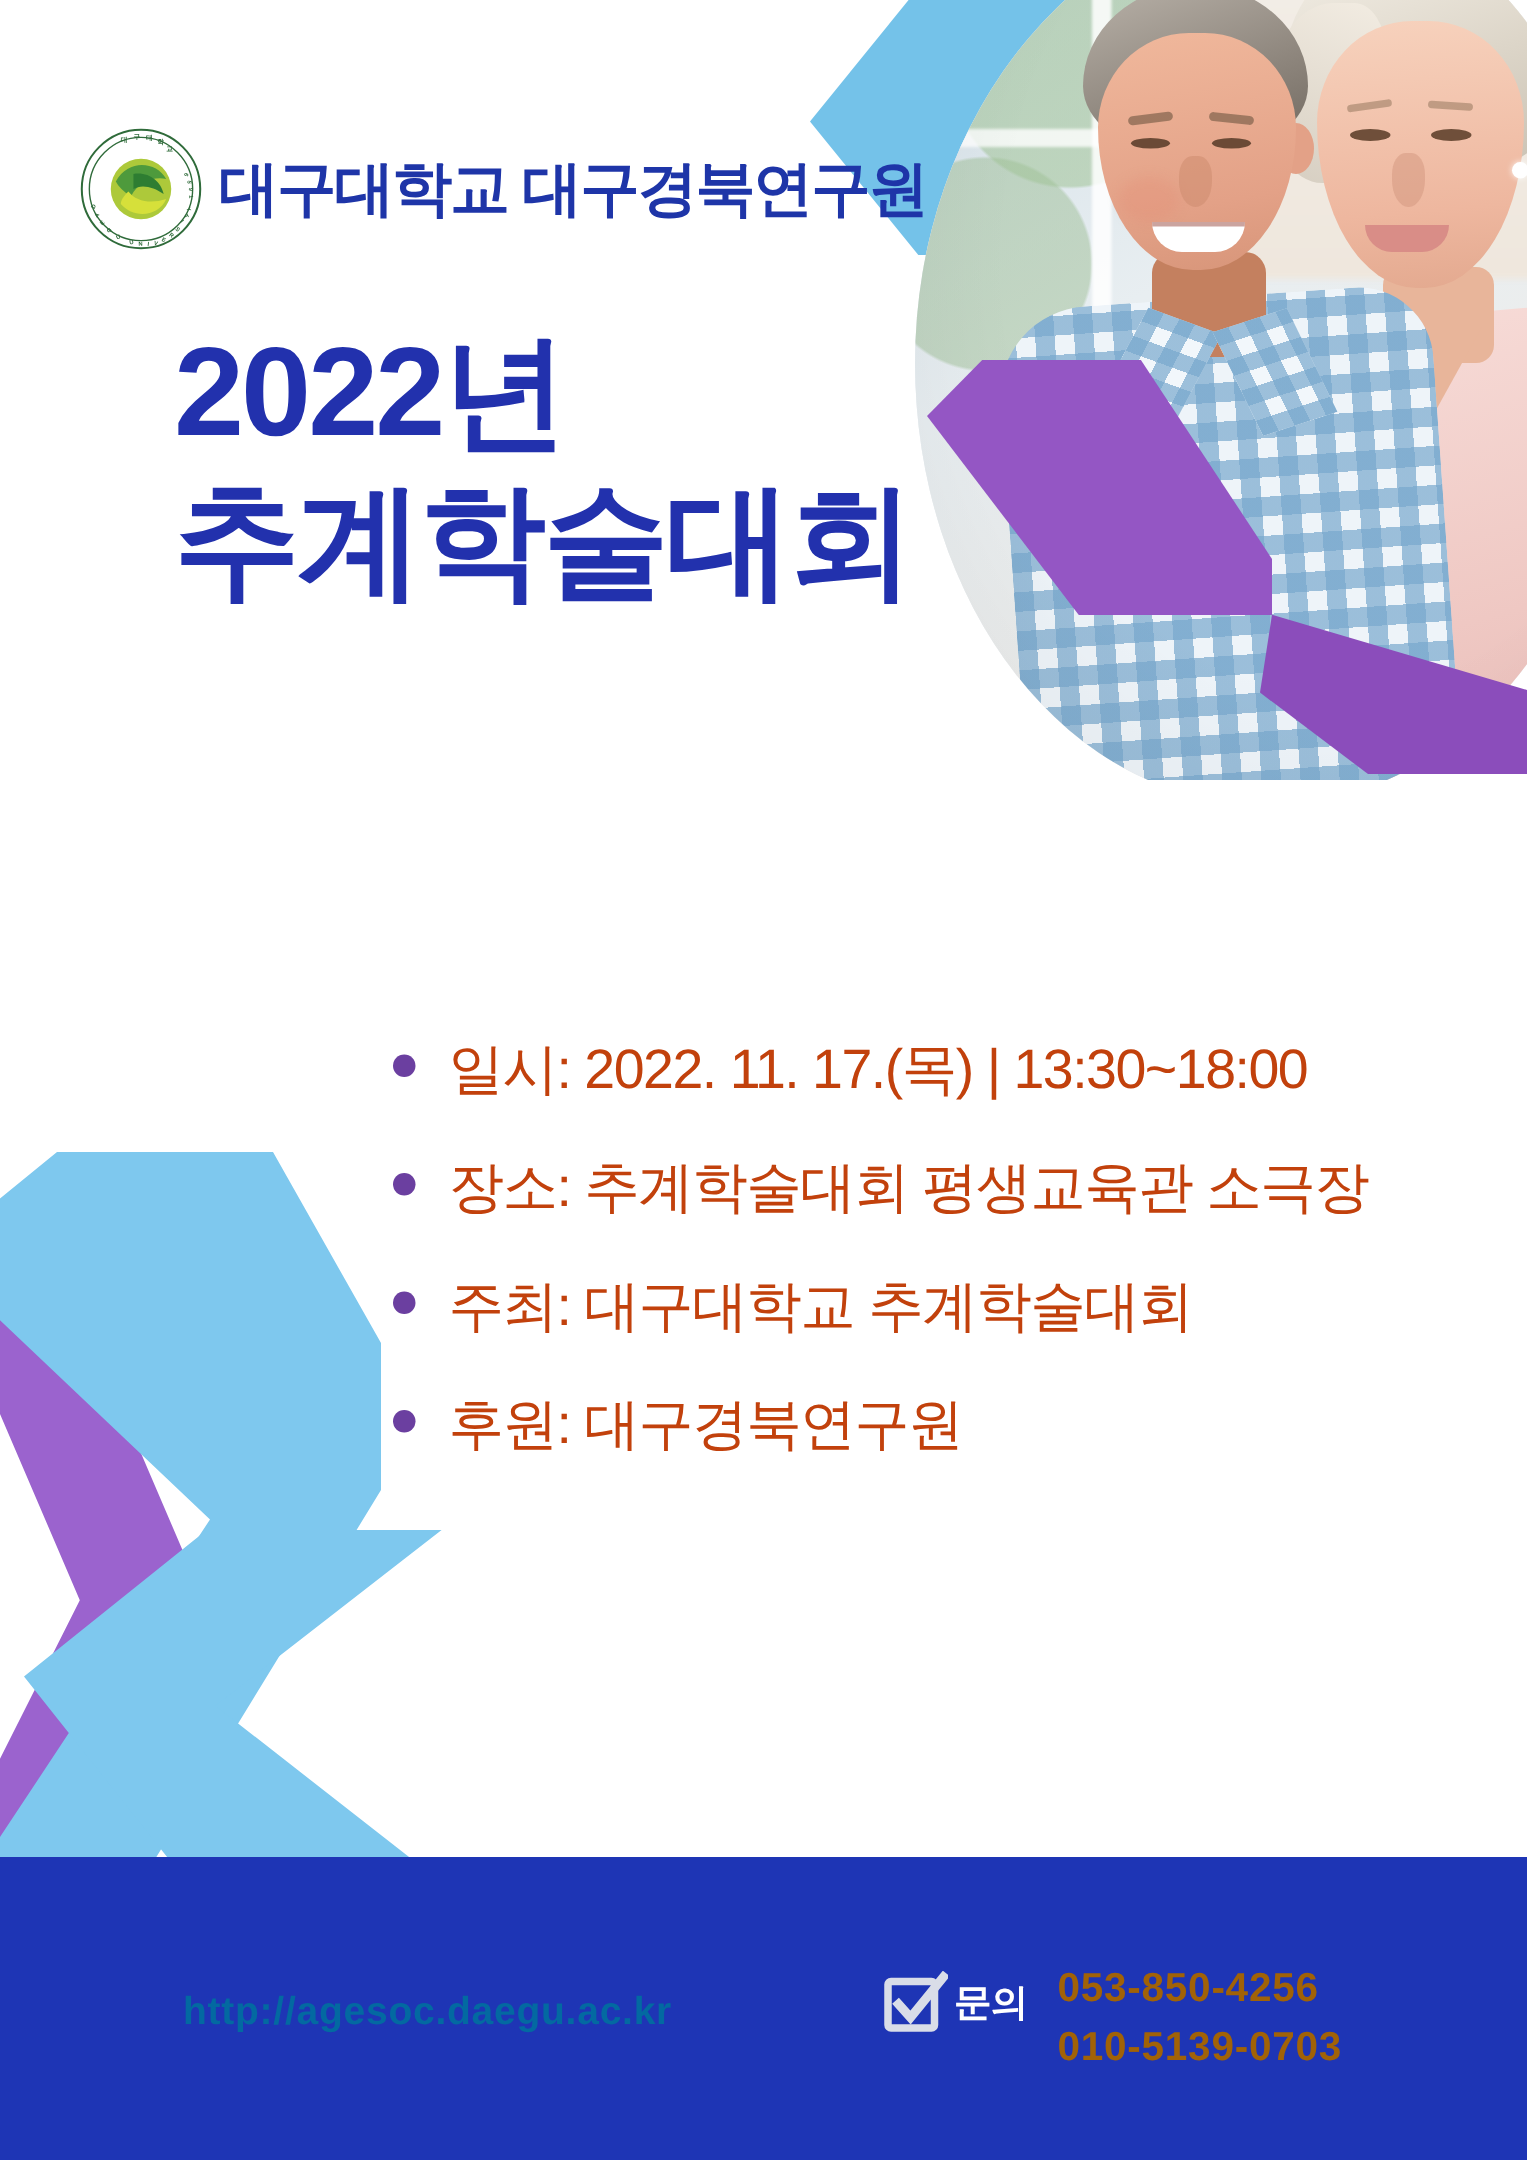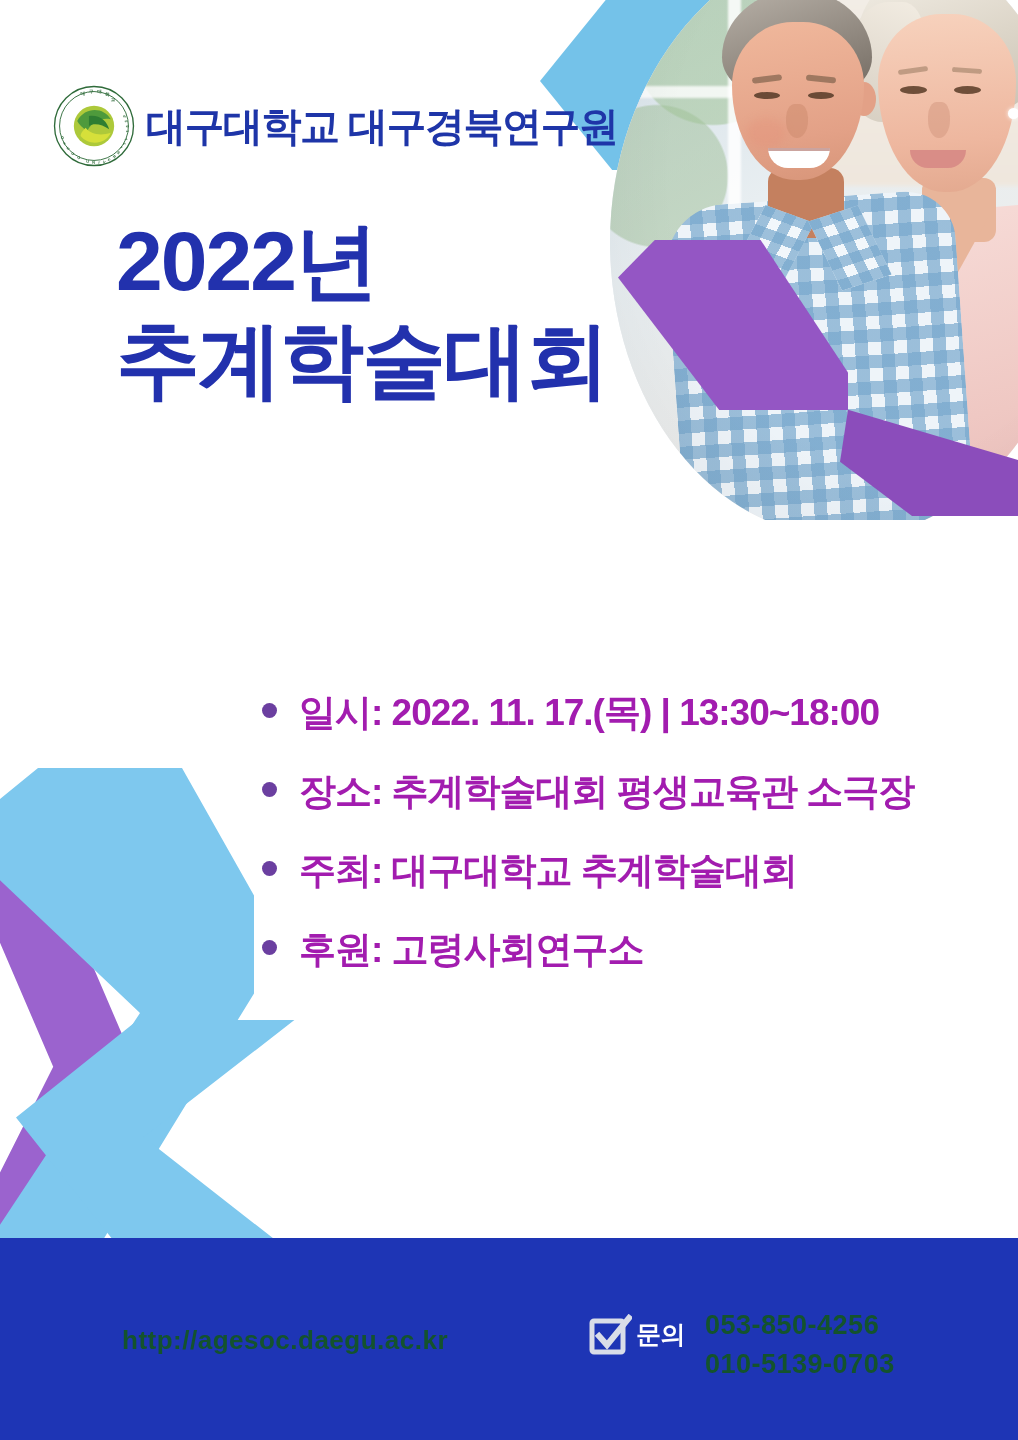--- a/index.html
+++ b/index.html
@@ -337,42 +337,42 @@
   .detail-dot {
     flex: none;
     width: 15px; height: 15px;
     border-radius: 50%;
     background: #6B3FA0;
     margin-right: 22px;
     position: relative;
     top: -7px;
   }
   .detail-text {
-    color: #a21caf;
+    color: #c2410c;
     font-size: 37px;
-    font-weight: 700;
+    font-weight: 400;
     letter-spacing: -1px;
     white-space: nowrap;
     line-height: 1;
   }
 
   
   #footer-bar {
     position: absolute;
     left: 0; right: 0;
     top: 1238px;
     height: 202px;
     background: #1E35B5;
     z-index: 7;
   }
   #footer-url {
     position: absolute;
     left: 122px;
     top: 1325px;
-    color: #14532d;
+    color: #0369a1;
     font-size: 26px;
     font-weight: 700;
     letter-spacing: 0.5px;
     z-index: 8;
     white-space: nowrap;
   }
   #footer-contact {
     position: absolute;
     left: 588px;
     top: 1310px;
@@ -390,21 +390,21 @@
     margin-top: 8px;
     white-space: nowrap;
   }
   #contact-numbers {
     display: flex;
     flex-direction: column;
     gap: 8px;
     margin-left: 16px;
   }
   .contact-number {
-    color: #14532d;
+    color: #a16207;
     font-size: 27px;
     font-weight: 700;
     letter-spacing: 0.5px;
     white-space: nowrap;
   }
 </style>
 </head>
 <body>
 
 <div id="poster">
@@ -515,21 +515,21 @@
     <div class="detail-item">
       <span class="detail-dot"></span>
       <span class="detail-text">장소: 추계학술대회 평생교육관 소극장</span>
     </div>
     <div class="detail-item">
       <span class="detail-dot"></span>
       <span class="detail-text">주최: 대구대학교 추계학술대회</span>
     </div>
     <div class="detail-item">
       <span class="detail-dot"></span>
-      <span class="detail-text"> 후원: 고령사회연구소</span>
+      <span class="detail-text"> 후원: 대구경북연구원</span>
     </div>
   </div>
 
   <div id="footer-bar"></div>
 
   <a id="footer-url" href="#" style="text-decoration:none">http://agesoc.daegu.ac.kr</a>
 
   <div id="footer-contact">
     <span>
       <svg id="check-icon" viewBox="0 0 44 44" xmlns="http://www.w3.org/2000/svg" aria-hidden="true">

